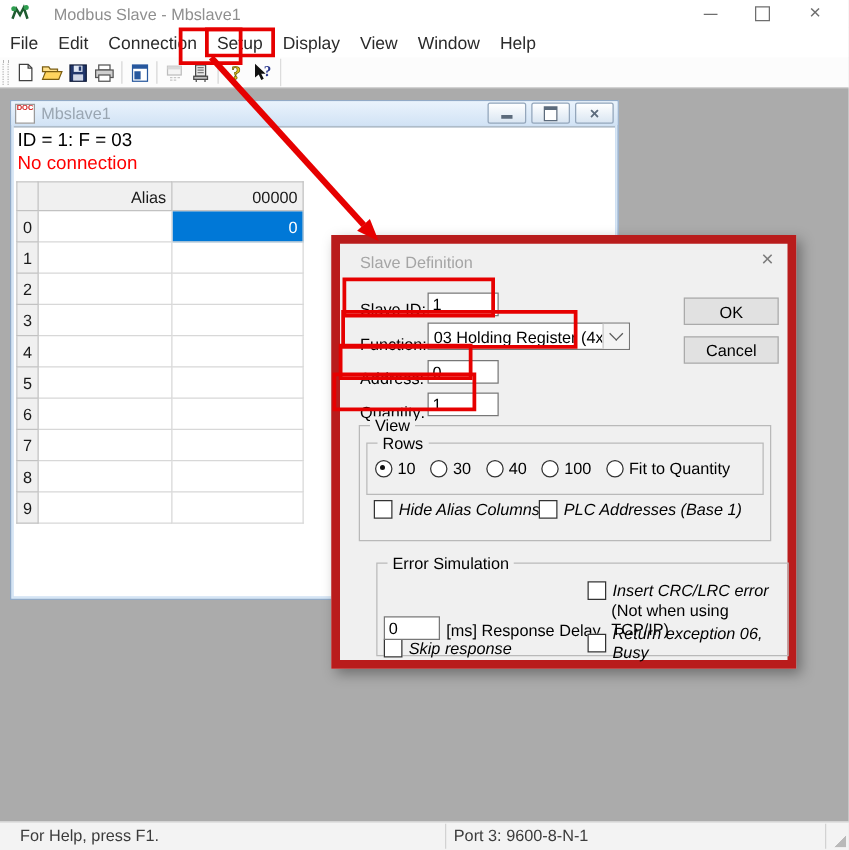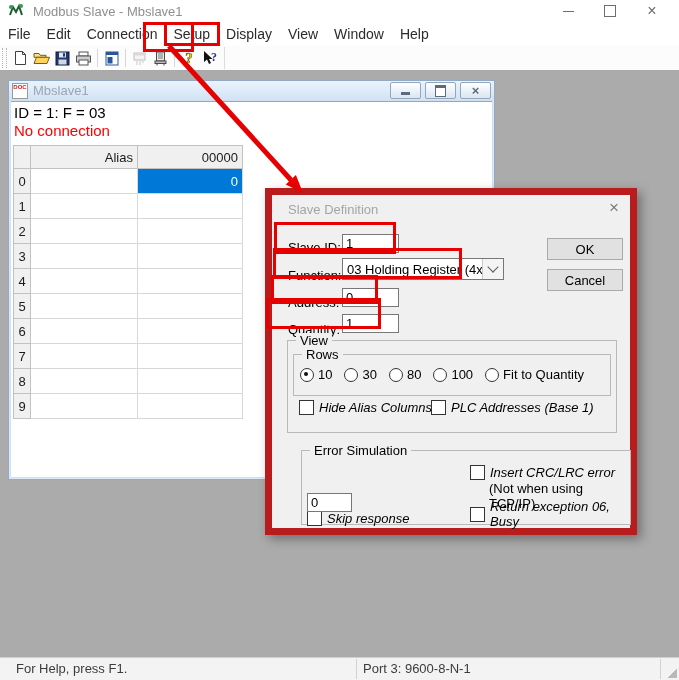--- a/index.html
+++ b/index.html
@@ -3,21 +3,21 @@
 <meta charset="utf-8">
 <style>
   html,body{margin:0;padding:0;}
   body{width:679px;height:680px;position:relative;overflow:hidden;background:#fff;
        font-family:"Liberation Sans",sans-serif;-webkit-font-smoothing:antialiased;}
   .abs{position:absolute;}
 
   
   .titlebar{position:absolute;top:0;left:0;right:0;height:22px;background:#fff;display:flex;align-items:center;}
   .app-icon{width:16px;height:16px;margin-left:8px;}
-  .title-text{color:#8f8f8f;font-size:13px;margin-left:9px;}
+  .title-text{color:#8f8f8f;font-size:13px;margin-left:19px;}
   .win-controls{position:absolute;right:6px;top:0;height:22px;display:flex;}
   .win-btn{width:42px;height:22px;display:flex;align-items:center;justify-content:center;color:#6e6e6e;}
   .glyph-min{width:11px;height:1px;background:#6e6e6e;display:block;}
   .glyph-max{width:10px;height:10px;border:1px solid #6e6e6e;display:block;}
   .glyph-close{font-size:16px;line-height:16px;color:#6e6e6e;}
 
   
   .menubar{position:absolute;top:22px;left:0;right:0;height:24px;background:#fff;display:flex;align-items:center;font-size:14px;color:#2b2b2b;}
   .menu-item{padding:2px 8px;position:relative;}
   .menu-item.on{outline:3px solid #e60000;outline-offset:-1px;}
@@ -326,21 +326,21 @@
             <span>10</span>
           </span>
 
           <span class="radio-item">
             <span class="radio"></span>
             <span>30</span>
           </span>
 
           <span class="radio-item">
             <span class="radio"></span>
-            <span>80</span>
+            <span>40</span>
           </span>
 
           <span class="radio-item">
             <span class="radio"></span>
             <span>100</span>
           </span>
 
           <span class="radio-item">
             <span class="radio"></span>
             <span>Fit to Quantity</span>
@@ -362,20 +362,21 @@
     <div class="check-item" style="left:5px;top:14px;margin-top:46px;">
       <span class="checkbox"></span>
       <span>Skip response</span>
     </div>
     <div class="check-item" style="left:168px;top:14px;">
       <span class="checkbox"></span>
       <span>Insert CRC/LRC error</span>
     </div>
     <span class="abs" style="left:187px;top:30px;">(Not when using TCP/IP)</span>
     <input class="dlg-input" style="left: 5px; top: 42px; width: 40px; height: 17px;" readonly="" value="0">
+    <span class="abs" style="left:55px;top:46px;">[ms] Response Delay</span>
     <div class="check-item" style="left:168px;top:48px;">
       <span class="checkbox"></span>
       <span>Return exception 06, Busy</span>
     </div>
   </div>
 </div>
 
 <div class="rbox" style="left:143px;top:22px;width:45px;height:24px;"></div>
 <div class="rbox" style="left:274px;top:222px;width:116px;height:26px;"></div>
 <div class="rbox" style="left:273px;top:248px;width:183px;height:25px;"></div>

